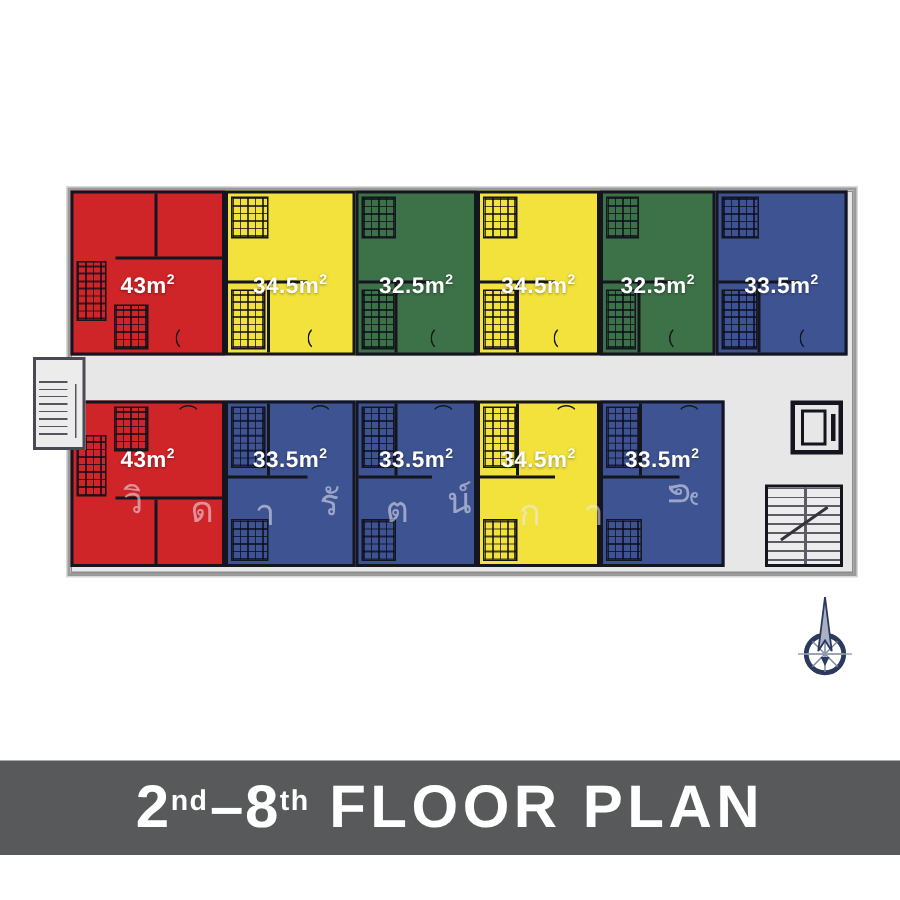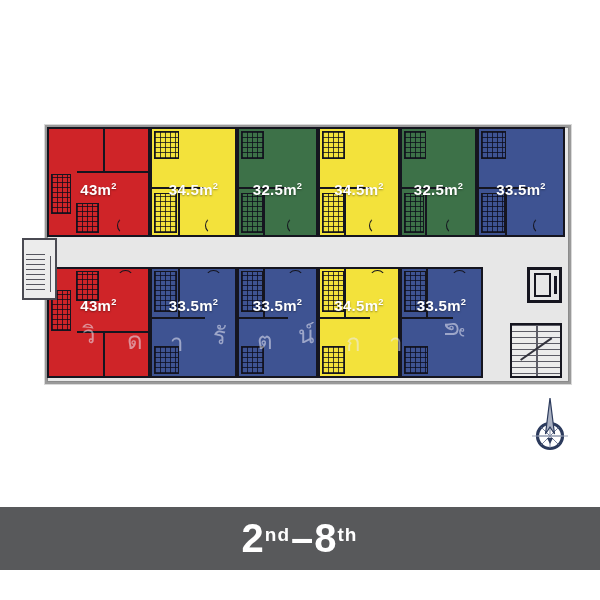--- a/index.html
+++ b/index.html
@@ -203,16 +203,16 @@
         <line x1="14.5" y1="31.5" x2="31.5" y2="48.5"></line>
         <line x1="31.5" y1="31.5" x2="14.5" y2="48.5"></line>
       </g>
       <line x1="5" y1="40" x2="41" y2="40" stroke="#9aa2b5" stroke-width="1"></line>
       <polygon points="23,2 27.5,38 23,31 18.5,38" fill="#aab1c2" stroke="currentColor" stroke-width="1.2"></polygon>
       <polygon points="20,42 26,42 23,48" fill="currentColor"></polygon>
     </svg>
   </div>
 
   <div class="banner">
-    <span>2</span><sup>nd</sup><span>–</span><span>8</span><sup>th</sup>
+    <span>2</span><sup>nd</sup><span>–</span><span>8</span><sup>th</sup><span class="rest">FLOOR PLAN</span>
   </div>
 
 </div>
 
 </body></html>

